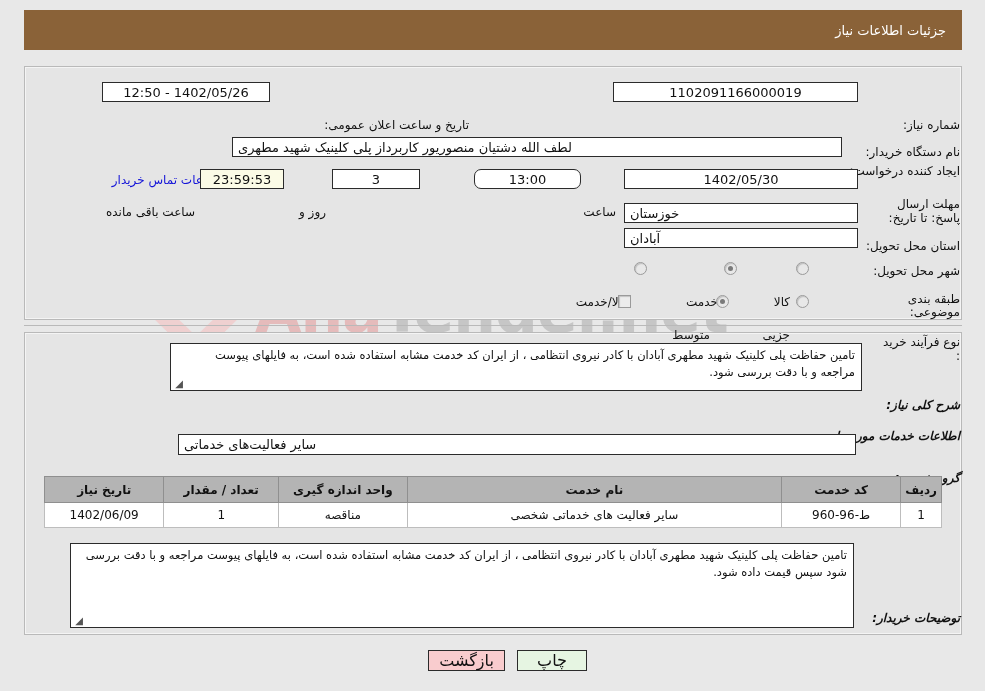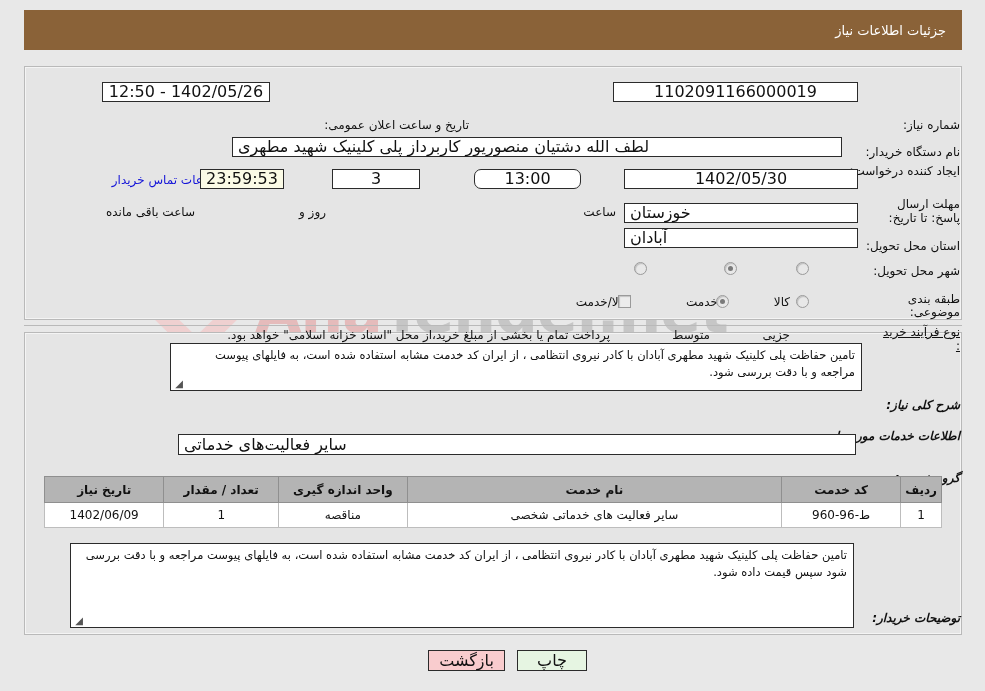--- a/index.html
+++ b/index.html
@@ -90,21 +90,21 @@
     z-index: 8;
   }
   #panel-main   { left: 24px; top: 66px;  width: 938px; height: 254px; }
   #panel-desc   { left: 24px; top: 332px; width: 938px; height: 303px; background:#e5e5e5; }
 
   
   .fld {
     position: absolute;
     background: #ffffff;
     border: 1px solid #2b2b2b;
-    font-size: 16px;
+    font-size: 13px;
     line-height: 1;
     display: flex;
     align-items: center;
     padding: 0 5px;
     color: #111;
     z-index: 9;
   }
   .fld.center { justify-content: center; }
   .fld.right  { justify-content: flex-end; }
   .fld.yellow { background: #fbfbe6; }
@@ -265,30 +265,29 @@
 
   <div class="radio" id="rad-cat-0" style="left:796px; top:262px;"></div>
   <div class="lbl rt" style="left:748px; top:262px; width:42px;">کالا</div>
 
   <div class="radio on" id="rad-cat-1" style="left:724px; top:262px;"></div>
   <div class="lbl rt" style="left:660px; top:262px; width:58px;">خدمت</div>
 
   <div class="radio" id="rad-cat-2" style="left:634px; top:262px;"></div>
   <div class="lbl rt" style="left:546px; top:262px; width:82px;">کالا/خدمت</div>
 
-  <div class="lbl rt" style="left:880px; top:292px; width:80px;text-decoration:underline;">نوع فرآیند خرید :</div>
+  <div class="lbl rt" style="left:880px; top:302px; width:80px;">نوع فرآیند خرید :</div>
 
   <div class="radio" id="rad-proc-0" style="left:796px; top:295px;"></div>
   <div class="lbl rt" style="left:742px; top:295px; width:48px;">جزیی</div>
 
   <div class="radio on" id="rad-proc-1" style="left:716px; top:295px;"></div>
   <div class="lbl rt" style="left:650px; top:295px; width:60px;">متوسط</div>
 
   <div class="chk" id="chk-treasury" style="left:618px; top:295px;"></div>
-  <div class="lbl rt" style="left:108px; top:295px; width:502px;">پرداخت تمام یا بخشی از مبلغ خرید،از محل "اسناد خزانه اسلامی" خواهد بود.</div>
 
   <div class="divider"></div>
 
   <div class="panel" id="panel-desc"></div>
 
   <div class="lbl rt bold" style="left:868px; top:365px; width:92px;">شرح کلی نیاز:</div>
   <div class="ta" style="left:170px; top:343px; width:692px; height:48px;">
     <span>تامین حفاظت پلی کلینیک شهید مطهری آبادان با کادر نیروی انتظامی ، از ایران کد خدمت مشابه استفاده شده است، به فایلهای پیوست مراجعه و با دقت بررسی شود.</span>
     <span class="grip">◢</span>
   </div>

